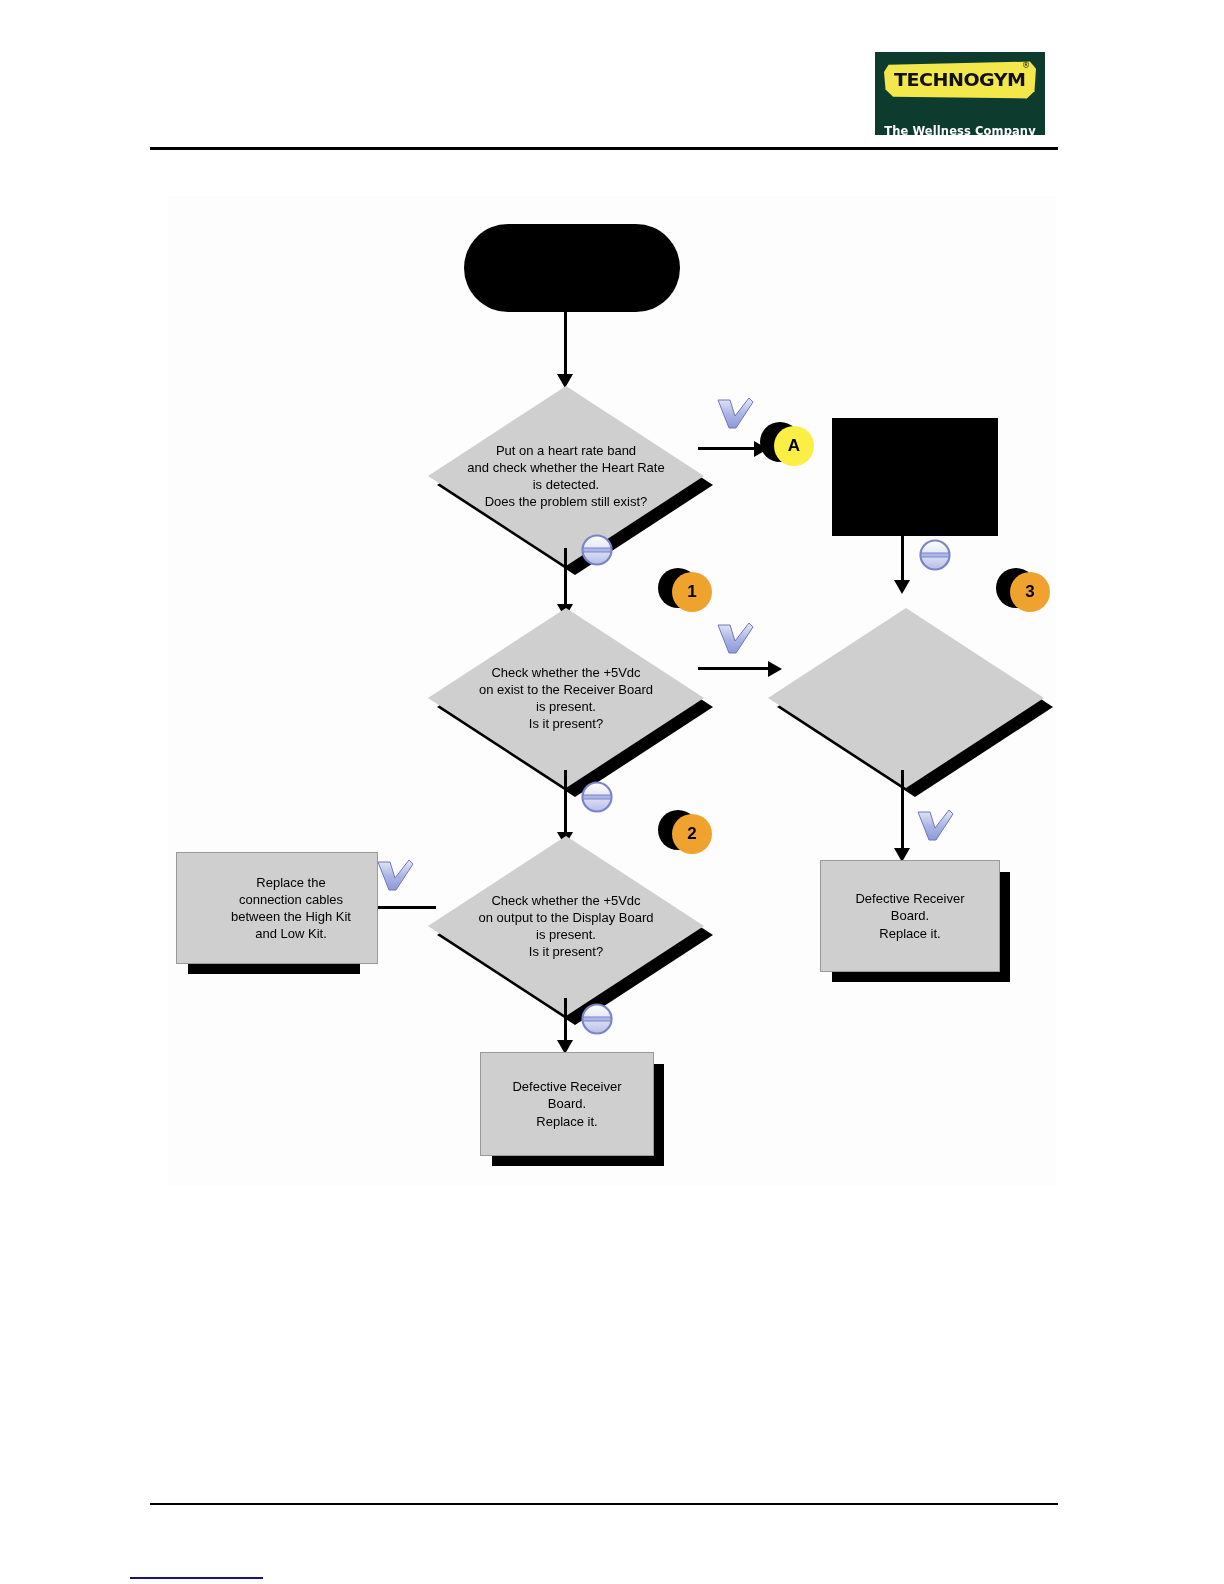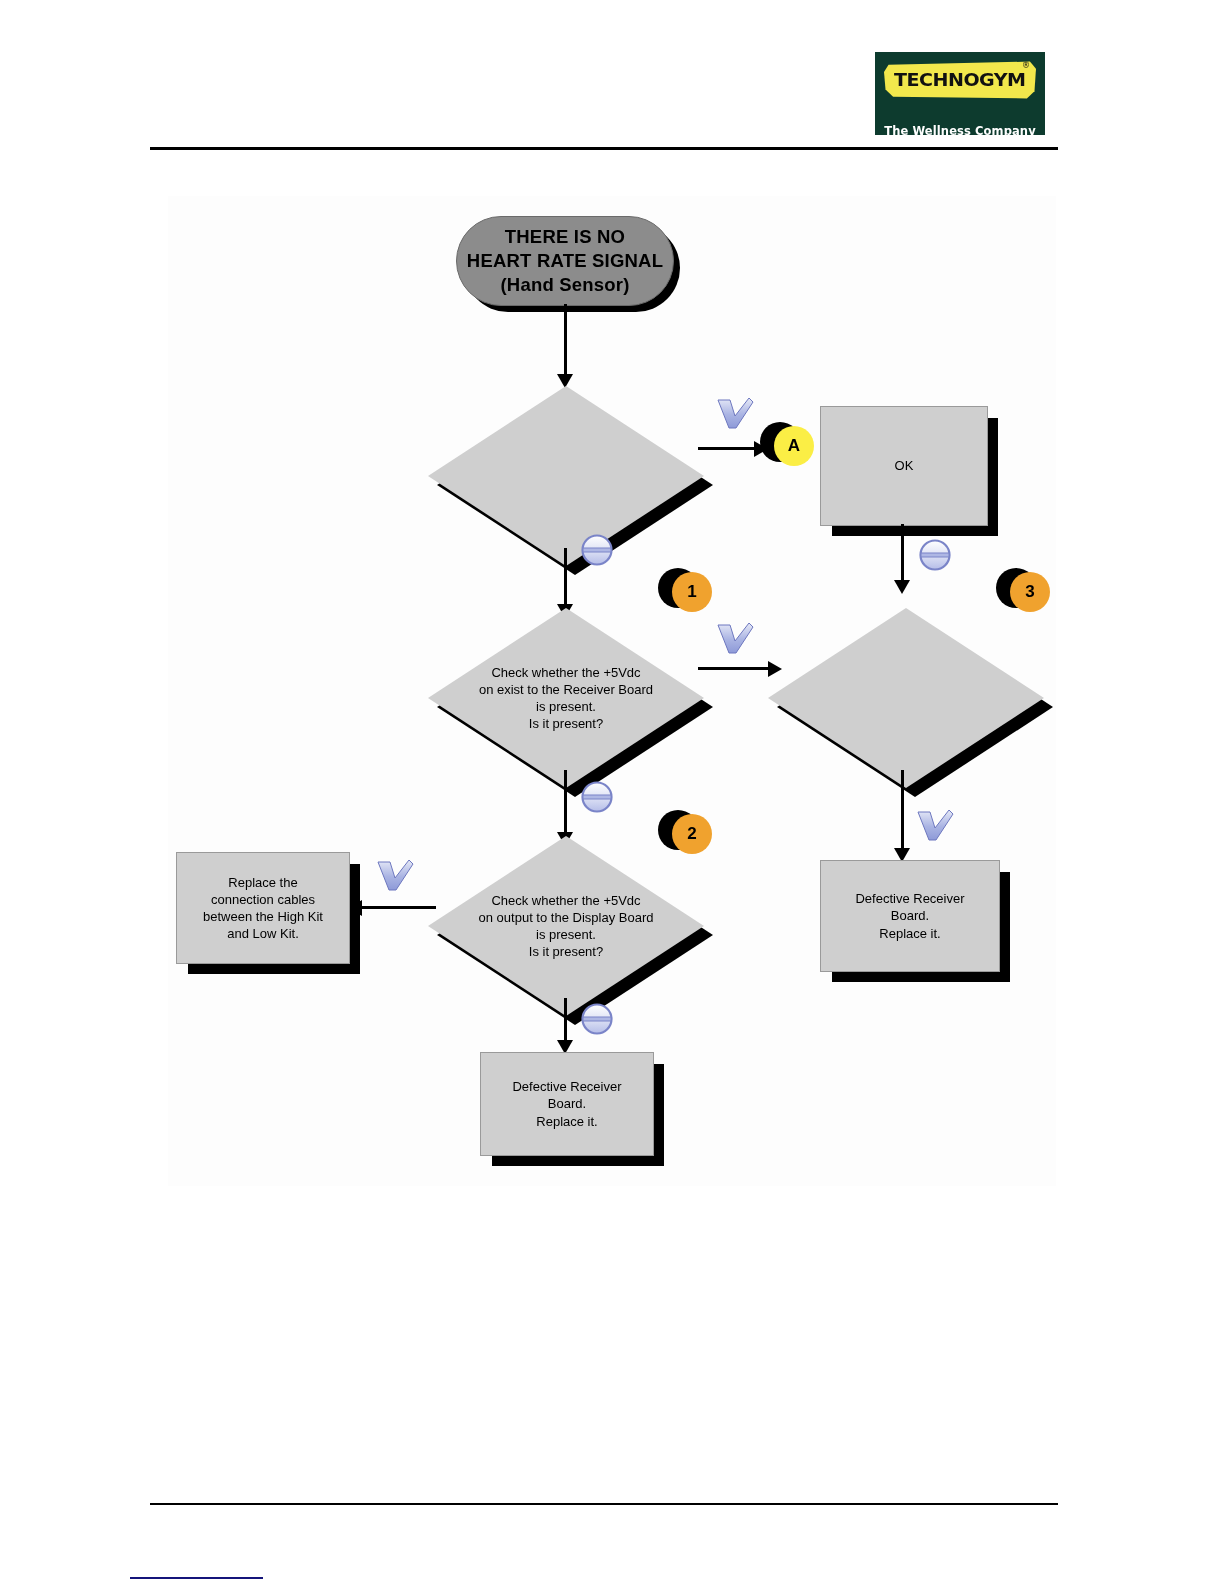--- a/index.html
+++ b/index.html
@@ -225,34 +225,33 @@
   <div id="logo-tagline">The Wellness Company</div>
 </div>
 
 <div id="header-rule"></div>
 <div id="footer-rule"></div>
 <div id="footnote-rule"></div>
 
 <div id="flow-canvas">
 
   <div class="terminator-shadow" style="left:296px; top:28px; width:216px; height:88px;"></div>
-  <div class="terminator" style="left:288px; top:20px; width:216px; height:88px;">
-    <div>
-      <div>THERE IS NO</div>
-      <div>HEART RATE SIGNAL</div>
-      <div>(Hand Sensor)</div>
-    </div>
-  </div>
 
   <div class="line-v" style="left:396px; top:108px; height:76px;"></div>
   <div class="arrow-down" style="left:389px; top:178px;"></div>
 
   <div class="diamond-wrap" style="left:260px; top:190px; width:276px; height:180px;">
     <div class="diamond-shadow" style="transform:translate(9px,9px);"></div>
     <div class="diamond-face"></div>
+    <div class="diamond-label">
+      <div>Put on a heart rate band</div>
+      <div>and check whether the Heart Rate</div>
+      <div>is detected.</div>
+      <div>Does the problem still exist?</div>
+    </div>
   </div>
 
   <div class="line-h" style="left:530px; top:251px; width:62px;"></div>
   <div class="arrow-right" style="left:586px; top:245px;"></div>
   <svg class="yes-icon" style="left:548px; top:200px;" viewBox="0 0 38 34">
     <defs>
       <linearGradient id="chkg1" x1="0" y1="0" x2="0" y2="1">
         <stop offset="0%" stop-color="#e6e9f7"></stop>
         <stop offset="55%" stop-color="#aab4e3"></stop>
         <stop offset="100%" stop-color="#8e9ad8"></stop>
@@ -260,25 +259,20 @@
     </defs>
     <polygon points="2,4 14,4 19,20 33,2 37,6 20,32 13,32" fill="url(#chkg1)" stroke="#6d77bf" stroke-width="1"></polygon>
   </svg>
 
   <div class="badge" style="left:592px; top:226px;">
     <div class="badge-shadow"></div>
     <div class="badge-circle yellow">A</div>
   </div>
 
   <div class="rect-shadow" style="left:664px; top:222px; width:166px; height:118px;"></div>
-  <div class="rect" style="left:652px; top:210px; width:166px; height:118px;">
-    <div>
-      <div>OK</div>
-    </div>
-  </div>
 
   <div class="line-v" style="left:733px; top:328px; height:62px;"></div>
   <div class="arrow-down" style="left:726px; top:384px;"></div>
   <svg class="no-icon" style="left:750px; top:342px;" viewBox="0 0 34 34">
     <defs>
       <linearGradient id="nog1" x1="0" y1="0" x2="0" y2="1">
         <stop offset="0%" stop-color="#ffffff"></stop>
         <stop offset="50%" stop-color="#dfe3f5"></stop>
         <stop offset="100%" stop-color="#b5bde8"></stop>
       </linearGradient>
@@ -364,21 +358,21 @@
     </div>
   </div>
 
   <div class="line-h" style="left:186px; top:710px; width:82px;"></div>
   <div class="arrow-left" style="left:180px; top:704px;"></div>
   <svg class="yes-icon" style="left:208px; top:662px;" viewBox="0 0 38 34">
     <polygon points="2,4 14,4 19,20 33,2 37,6 20,32 13,32" fill="url(#chkg1)" stroke="#6d77bf" stroke-width="1"></polygon>
   </svg>
 
   <div class="rect-shadow" style="left:20px; top:668px; width:172px; height:110px;"></div>
-  <div class="rect" style="left:8px; top:656px; width:172px; height:110px;">
+  <div class="rect" style="left:8px; top:656px; width:172px; height:110px;padding-left:28px;">
     <div>
       <div>Replace the</div>
       <div>connection cables</div>
       <div>between the High Kit</div>
       <div>and Low Kit.</div>
     </div>
   </div>
 
   <div class="line-v" style="left:396px; top:802px; height:50px;"></div>
   <div class="arrow-down" style="left:389px; top:844px;"></div>

